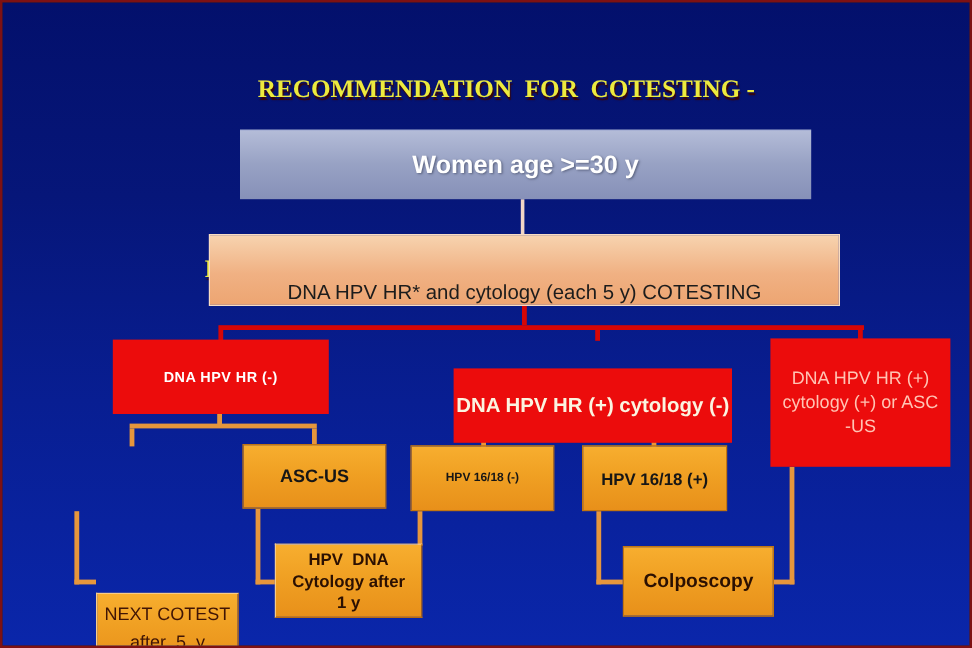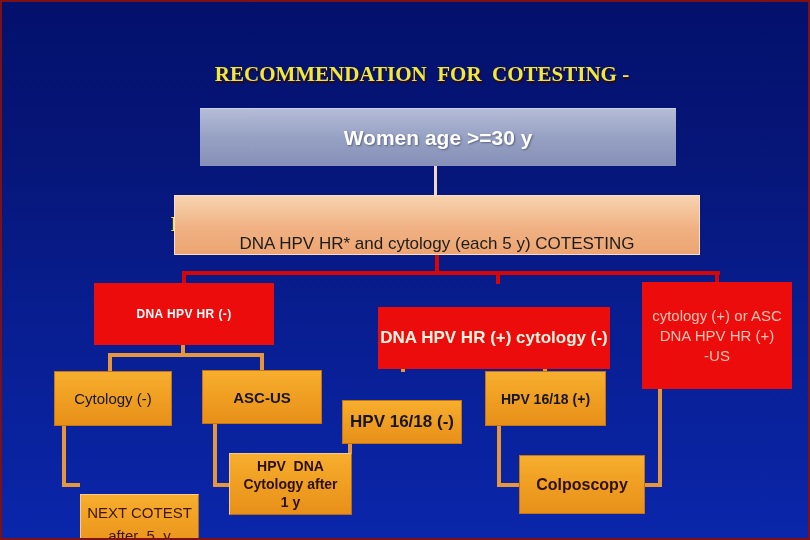--- a/index.html
+++ b/index.html
@@ -36,21 +36,21 @@
   .red{background:#ec0c0c;}
   .b-red1{left:92px;top:281px;width:180px;height:62px;color:#ffffff;font-weight:bold;font-size:12px;letter-spacing:.4px;}
   .b-red2{left:376px;top:281px;width:232px;height:62px;color:#fbf4e0;font-weight:bold;font-size:17px;margin-top:24px;}
   .b-red3{left:640px;top:280px;width:150px;height:107px;color:#ffc4b4;font-size:15px;line-height:20px;}
   .orange{
     background:linear-gradient(180deg,#f7ae2f 0%,#f0a023 45%,#e8901a 100%);
     border:1px solid #c2750f;color:#161616;
   }
   .b-cyto{left:52px;top:369px;width:118px;height:55px;font-size:15px;}
   .b-ascus{left:200px;top:368px;width:120px;height:54px;font-weight:bold;font-size:15px;}
-  .b-h16n{left:340px;top:369px;width:120px;height:44px;font-weight:bold;font-size:17px;margin-top:29px;}
+  .b-h16n{left:340px;top:369px;width:120px;height:55px;font-weight:bold;font-size:10px;}
   .b-h16p{left:483px;top:369px;width:121px;height:55px;font-weight:bold;font-size:14px;text-align:center;}
   .b-next{left:78px;top:453px;width:119px;height:59px;font-size:15px;line-height:23px;color:#401505;
     border-color:#f8cc88 #b86a10 #b86a10 #f8cc88;margin-top:39px;}
   .b-hdna{left:227px;top:451px;width:123px;height:62px;font-weight:bold;font-size:14px;line-height:18px;color:#2b1002;
     border-color:#f8cc88 #b86a10 #b86a10 #f8cc88;}
   .b-colpo{left:517px;top:453px;width:126px;height:59px;font-weight:bold;font-size:16px;color:#2b1002;}
   .conn{position:absolute;}
   .c-red{background:#d60606;}
   .c-org{background:#e6963c;}
   .c-pale{background:#f2d6c6;}
@@ -127,28 +127,25 @@
 
   <div class="box red b-red1">
     <span>DNA HPV HR (-)</span>
   </div>
 
   <div class="box red b-red2">
     <span>DNA HPV HR (+) cytology (-)</span>
   </div>
 
   <div class="box red b-red3">
+    <span>DNA HPV HR (+)</span>
     <span>cytology (+) or ASC</span>
-    <span>DNA HPV HR (+)</span>
     <span>-US</span>
   </div>
 
-  <div class="box orange b-cyto">
-    <span>Cytology (-)</span>
-  </div>
 
   <div class="box orange b-ascus">
     <span>ASC-US</span>
   </div>
 
   <div class="box orange b-h16n">
     <span>HPV 16/18 (-)</span>
   </div>
 
   <div class="box orange b-h16p">

